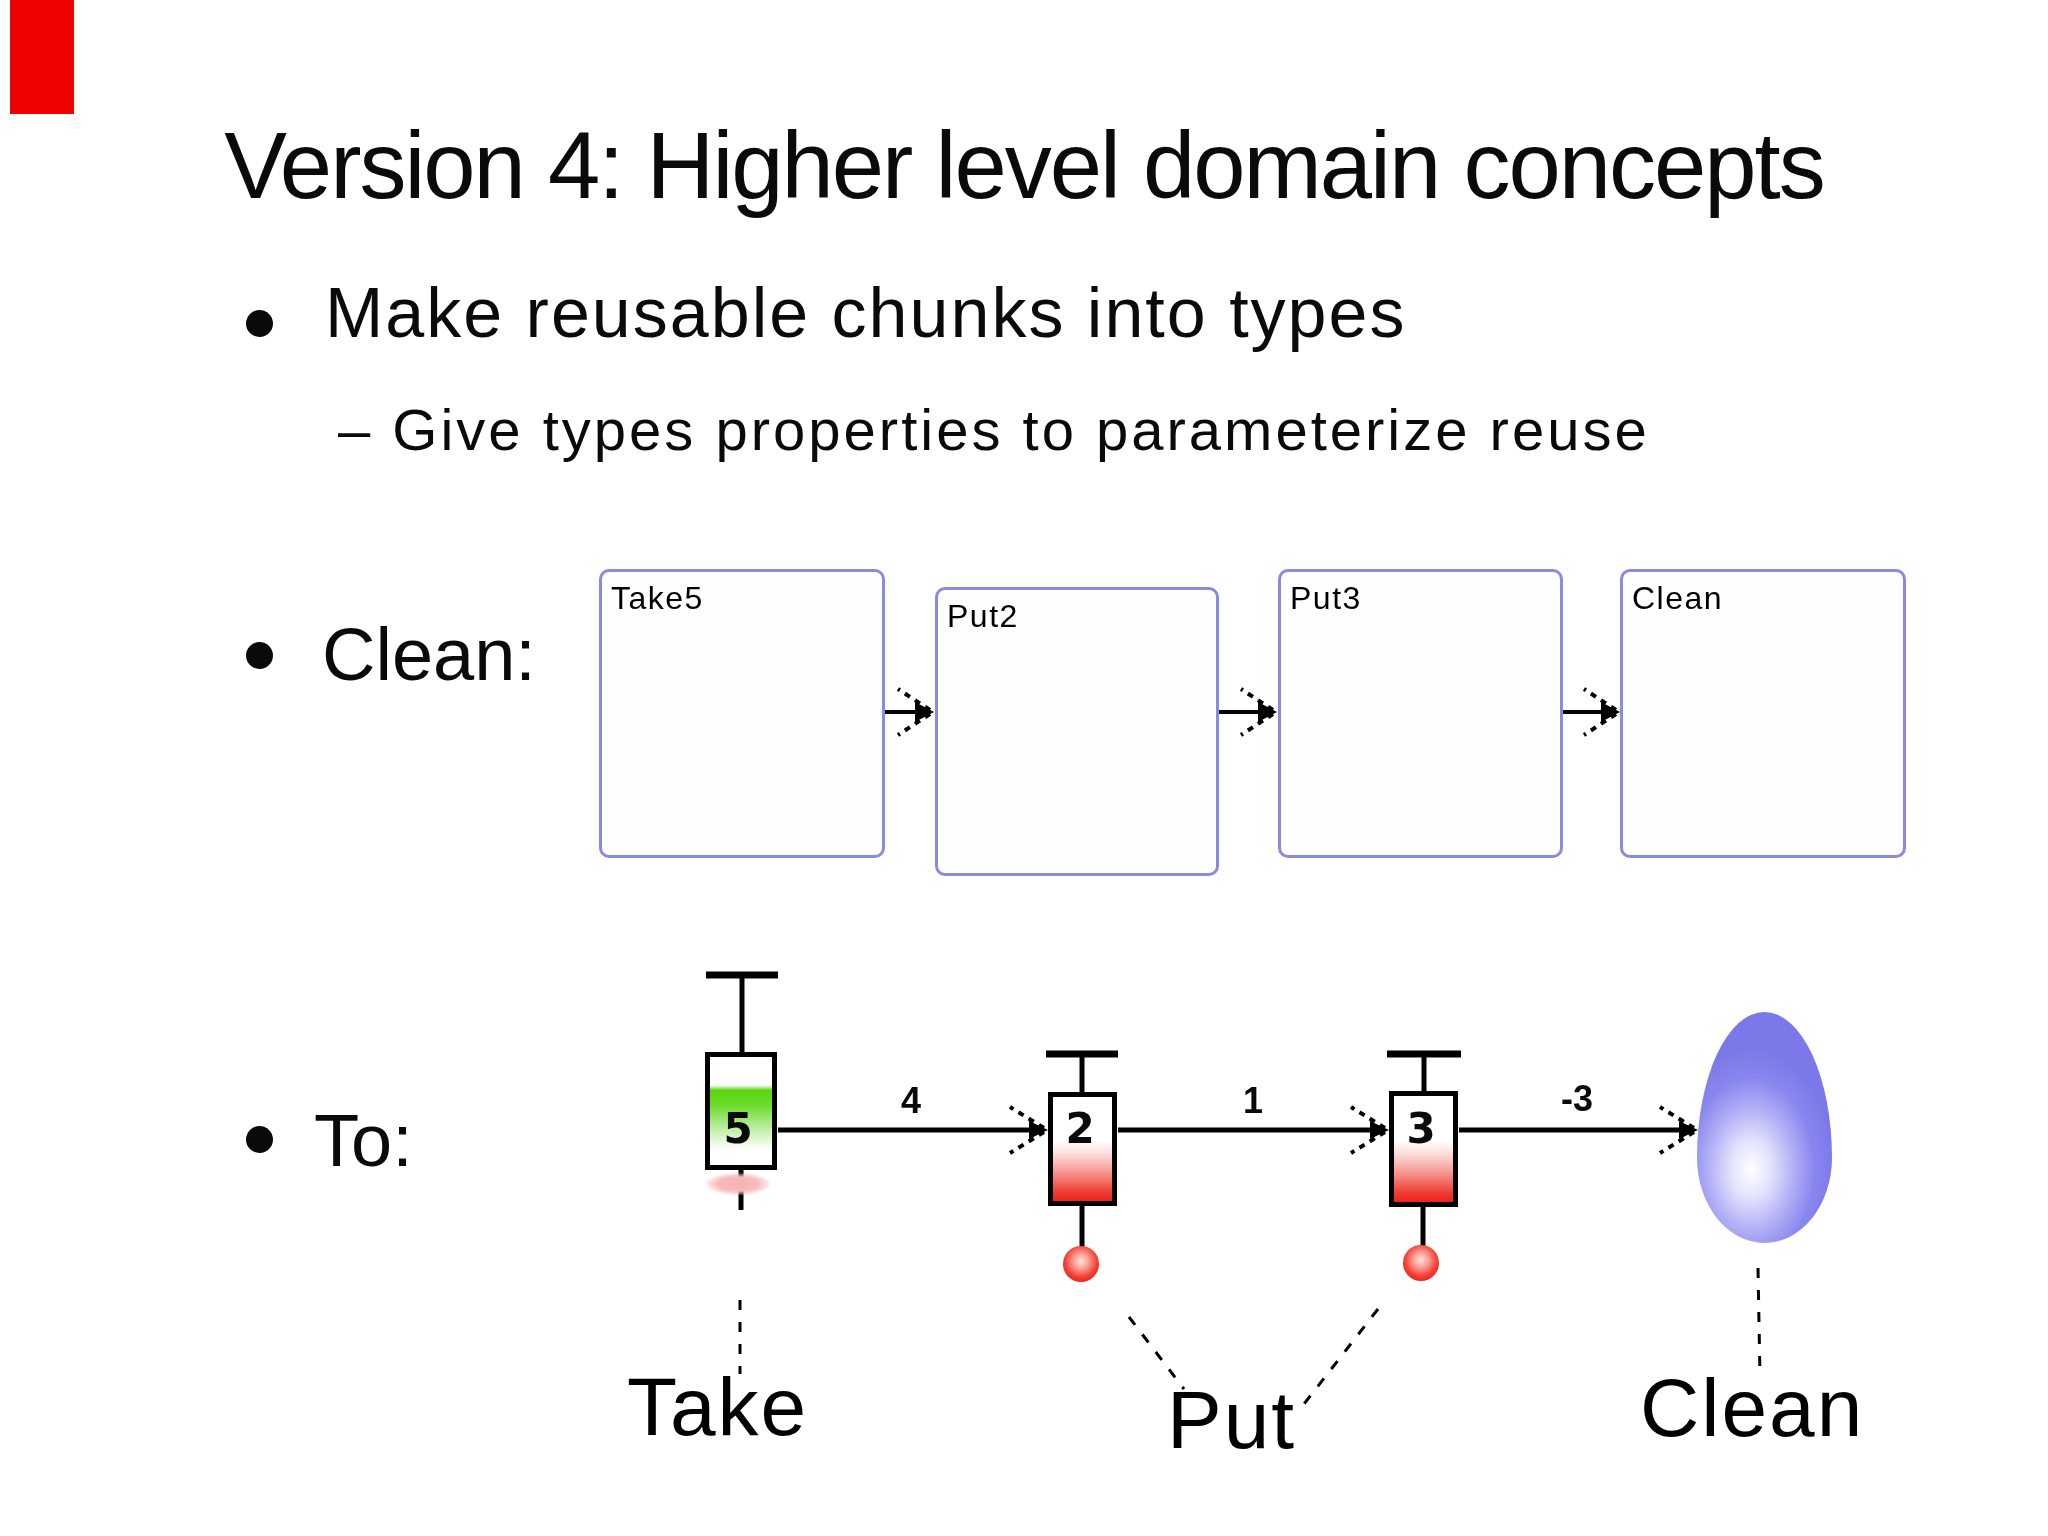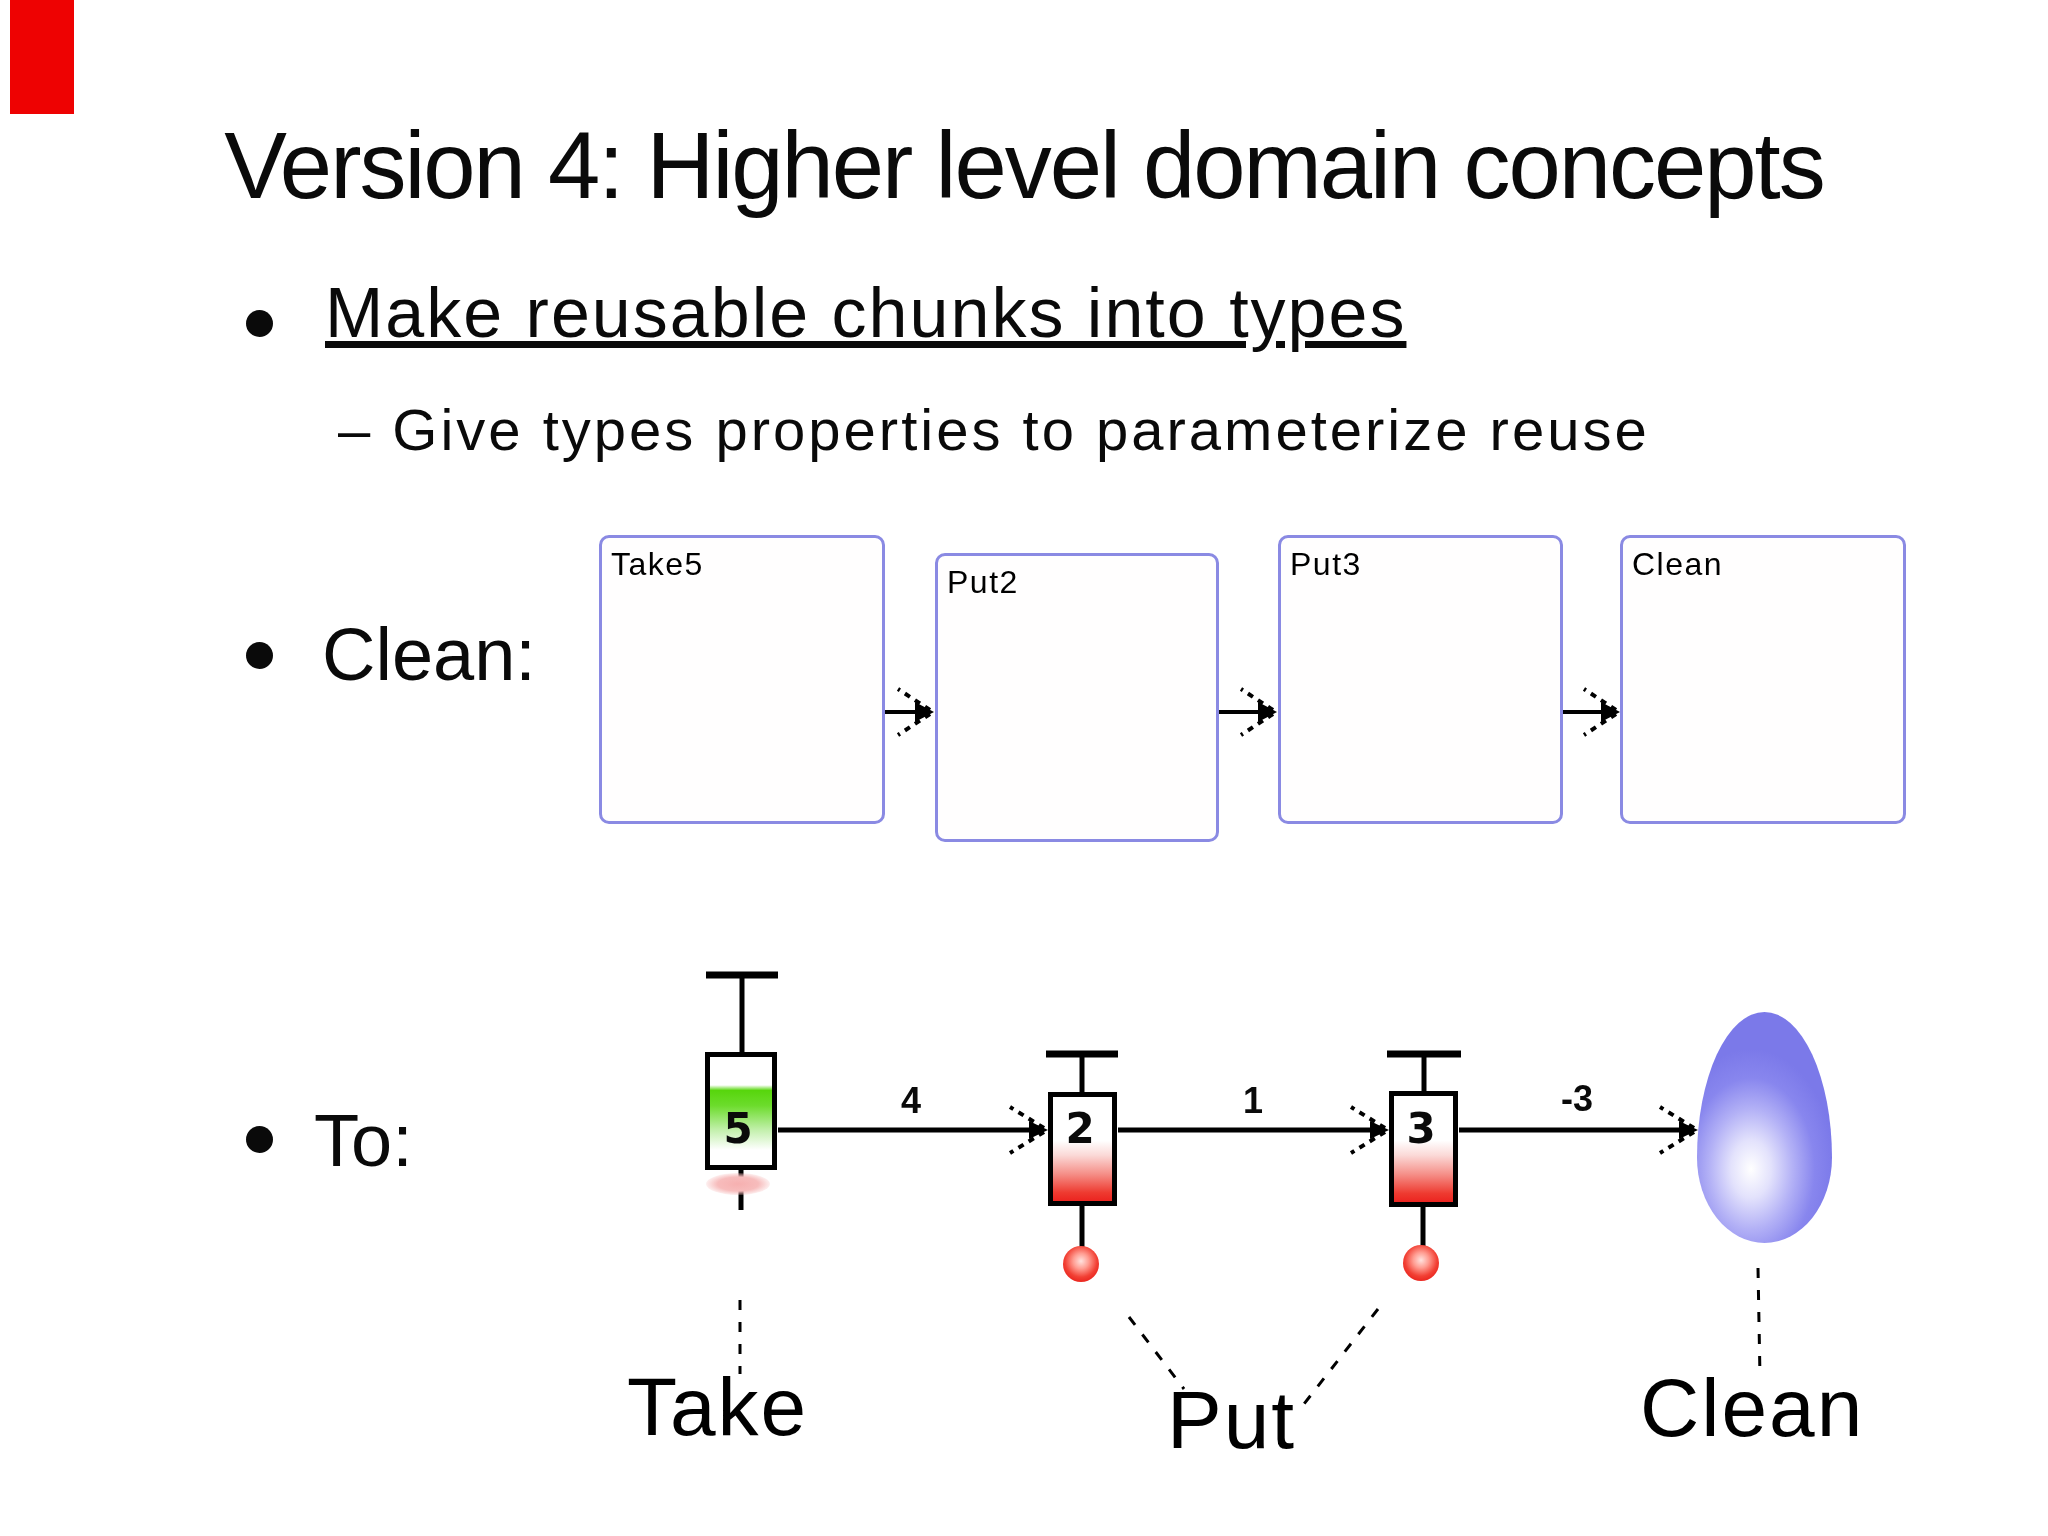--- a/index.html
+++ b/index.html
@@ -9,27 +9,27 @@
   
   .corner-bar{position:absolute;left:10px;top:0;width:64px;height:114px;background:#ee0202;}
 
   
   .title{position:absolute;left:0;top:112px;width:2048px;text-align:center;
          font-size:94px;font-weight:normal;letter-spacing:-2px;white-space:nowrap;}
   .bullet-dot{position:absolute;width:27px;height:27px;border-radius:50%;background:#0a0a0a;}
   .dot-1{left:246px;top:310px;}
   .dot-from{left:246px;top:642px;}
   .dot-to{left:246px;top:1126px;}
-  .bullet-main{position:absolute;left:325px;top:273px;font-size:70px;letter-spacing:2px;white-space:nowrap;text-decoration:underline;}
+  .bullet-main{position:absolute;left:325px;top:273px;font-size:70px;letter-spacing:2px;white-space:nowrap;}
   .bullet-sub{position:absolute;left:338px;top:396px;font-size:58px;letter-spacing:3px;white-space:nowrap;}
   .bullet-from{position:absolute;left:322px;top:612px;font-size:74px;white-space:nowrap;}
   .bullet-to{position:absolute;left:314px;top:1098px;font-size:74px;white-space:nowrap;}
 
   
-  .from-box{position:absolute;top:535px;height:289px;box-sizing:border-box;
+  .from-box{position:absolute;top:569px;height:289px;box-sizing:border-box;
             border:3px solid #8a8ae3;border-radius:10px;background:#fffefe;}
   .from-box .fb-label{position:absolute;left:9px;top:8px;font-size:32px;letter-spacing:1.5px;color:#000;}
   .fb-1{left:599px;width:286px;}
   .fb-2{left:935px;width:284px;margin-top:18px;}
   .fb-3{left:1278px;width:285px;padding-left:11px;}
   .fb-4{left:1620px;width:286px;}
 
   
   .strokes{position:absolute;left:0;top:0;width:2048px;height:1536px;pointer-events:none;}
 

